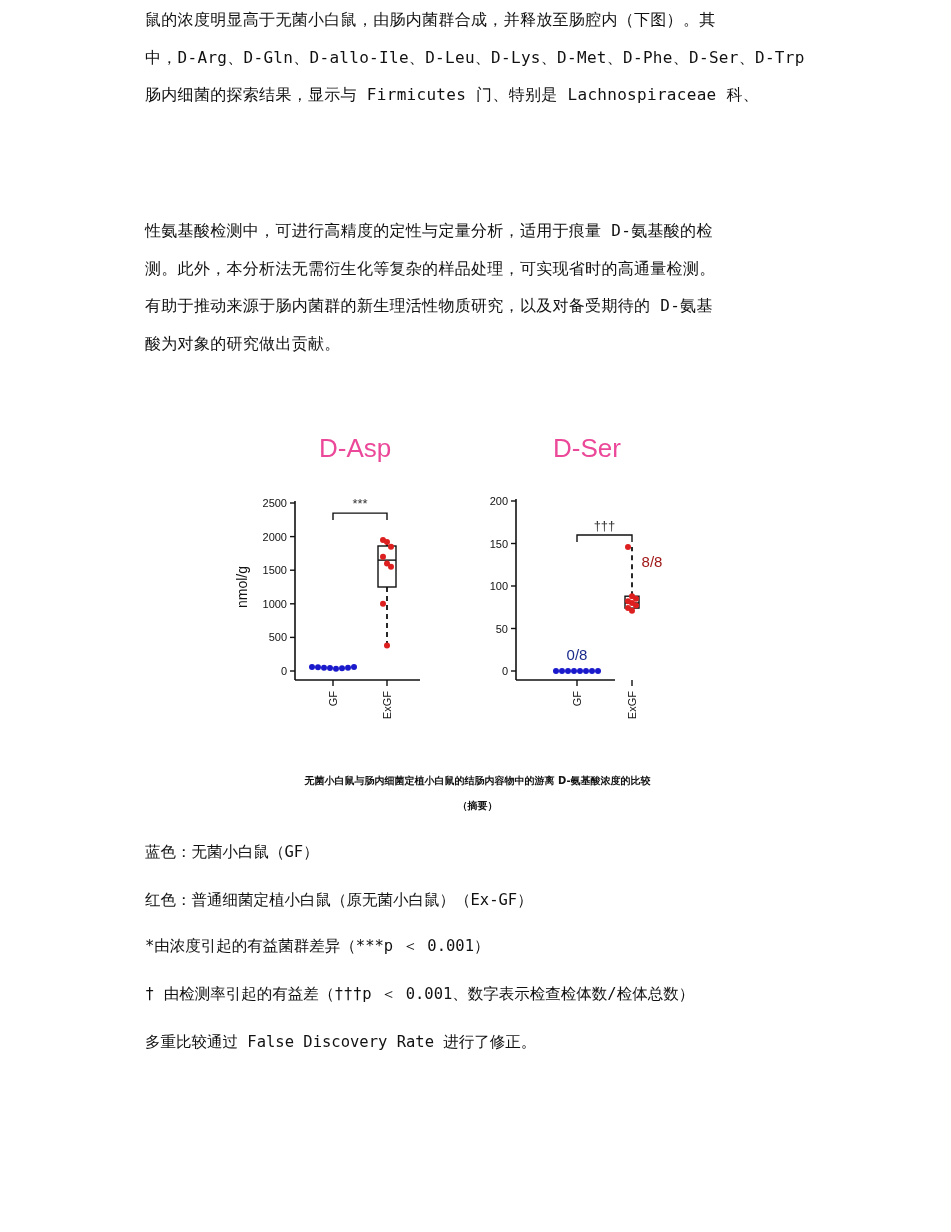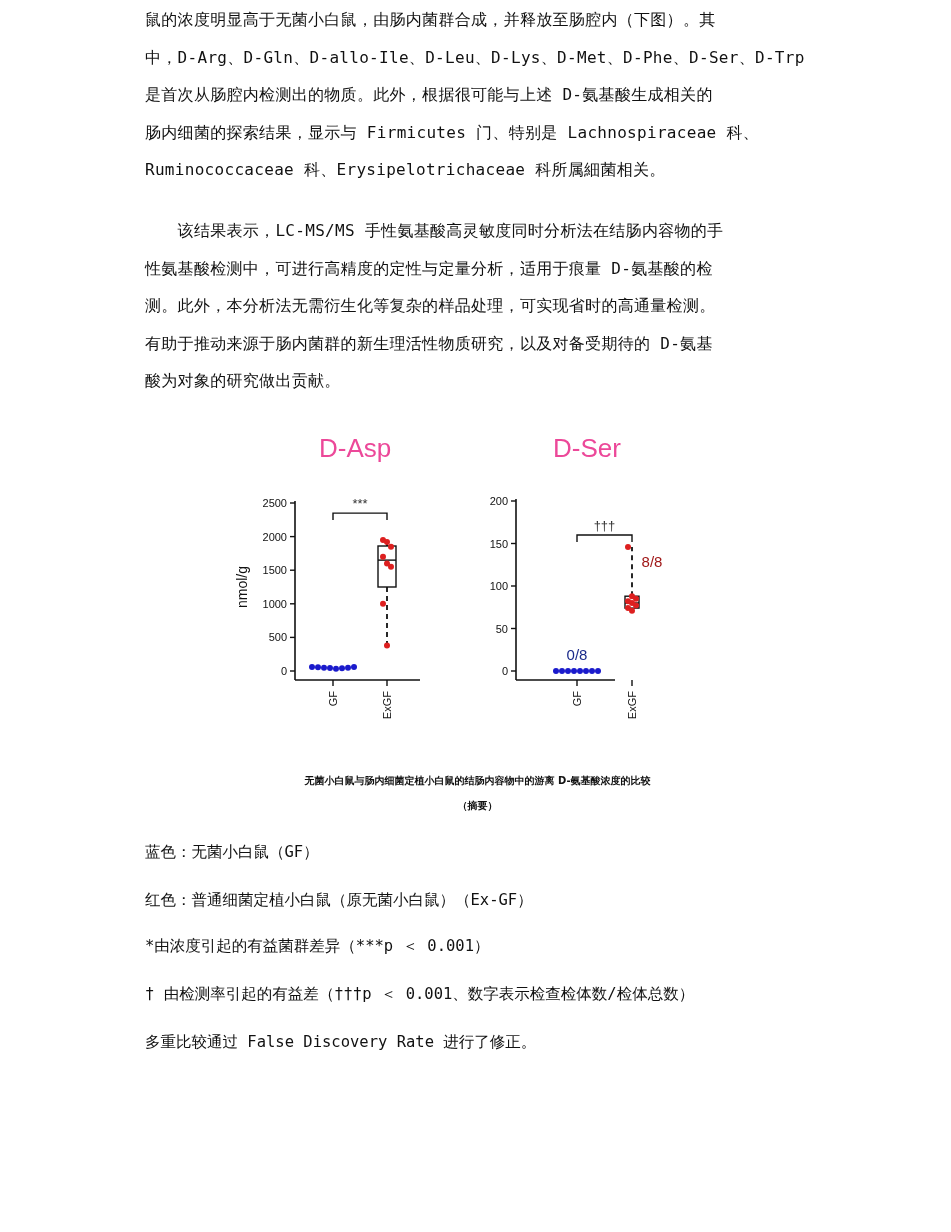--- a/index.html
+++ b/index.html
@@ -16,27 +16,24 @@
   .caption { position: absolute; left: 145px; width: 665px; text-align: center; font-weight: bold;
              font-size: 10px; line-height: 25px; top: 768px; font-family: "DejaVu Sans", sans-serif; }
   .note { position: absolute; left: 145px; font-size: 15.5px; white-space: nowrap; }
 </style>
 </head>
 <body>
 
 <div class="para" id="p1">
   <span class="line">鼠的浓度明显高于无菌小白鼠，由肠内菌群合成，并释放至肠腔内（下图）。其</span>
   <span class="line">中，D-Arg、D-Gln、D-allo-Ile、D-Leu、D-Lys、D-Met、D-Phe、D-Ser、D-Trp</span>
-  <span class="line">是首次从肠腔内检测出的物质。此外，根据很可能与上述 D-氨基酸生成相关的</span>
   <span class="line">肠内细菌的探索结果，显示与 Firmicutes 门、特别是 Lachnospiraceae 科、</span>
-  <span class="line">Ruminococcaceae 科、Erysipelotrichaceae 科所属細菌相关。</span>
 </div>
 
 <div class="para" id="p2">
-  <span class="line">　　该结果表示，LC-MS/MS 手性氨基酸高灵敏度同时分析法在结肠内容物的手</span>
   <span class="line">性氨基酸检测中，可进行高精度的定性与定量分析，适用于痕量 D-氨基酸的检</span>
   <span class="line">测。此外，本分析法无需衍生化等复杂的样品处理，可实现省时的高通量检测。</span>
   <span class="line">有助于推动来源于肠内菌群的新生理活性物质研究，以及对备受期待的 D-氨基</span>
   <span class="line">酸为对象的研究做出贡献。</span>
 </div>
 
 <div class="figure">
   <span class="chart-title" style="left:94px; top:8px;">D-Asp</span>
   <span class="chart-title" style="left:328px; top:8px;">D-Ser</span>
   <svg id="fig-svg" width="480" height="310" viewBox="0 0 480 310">

